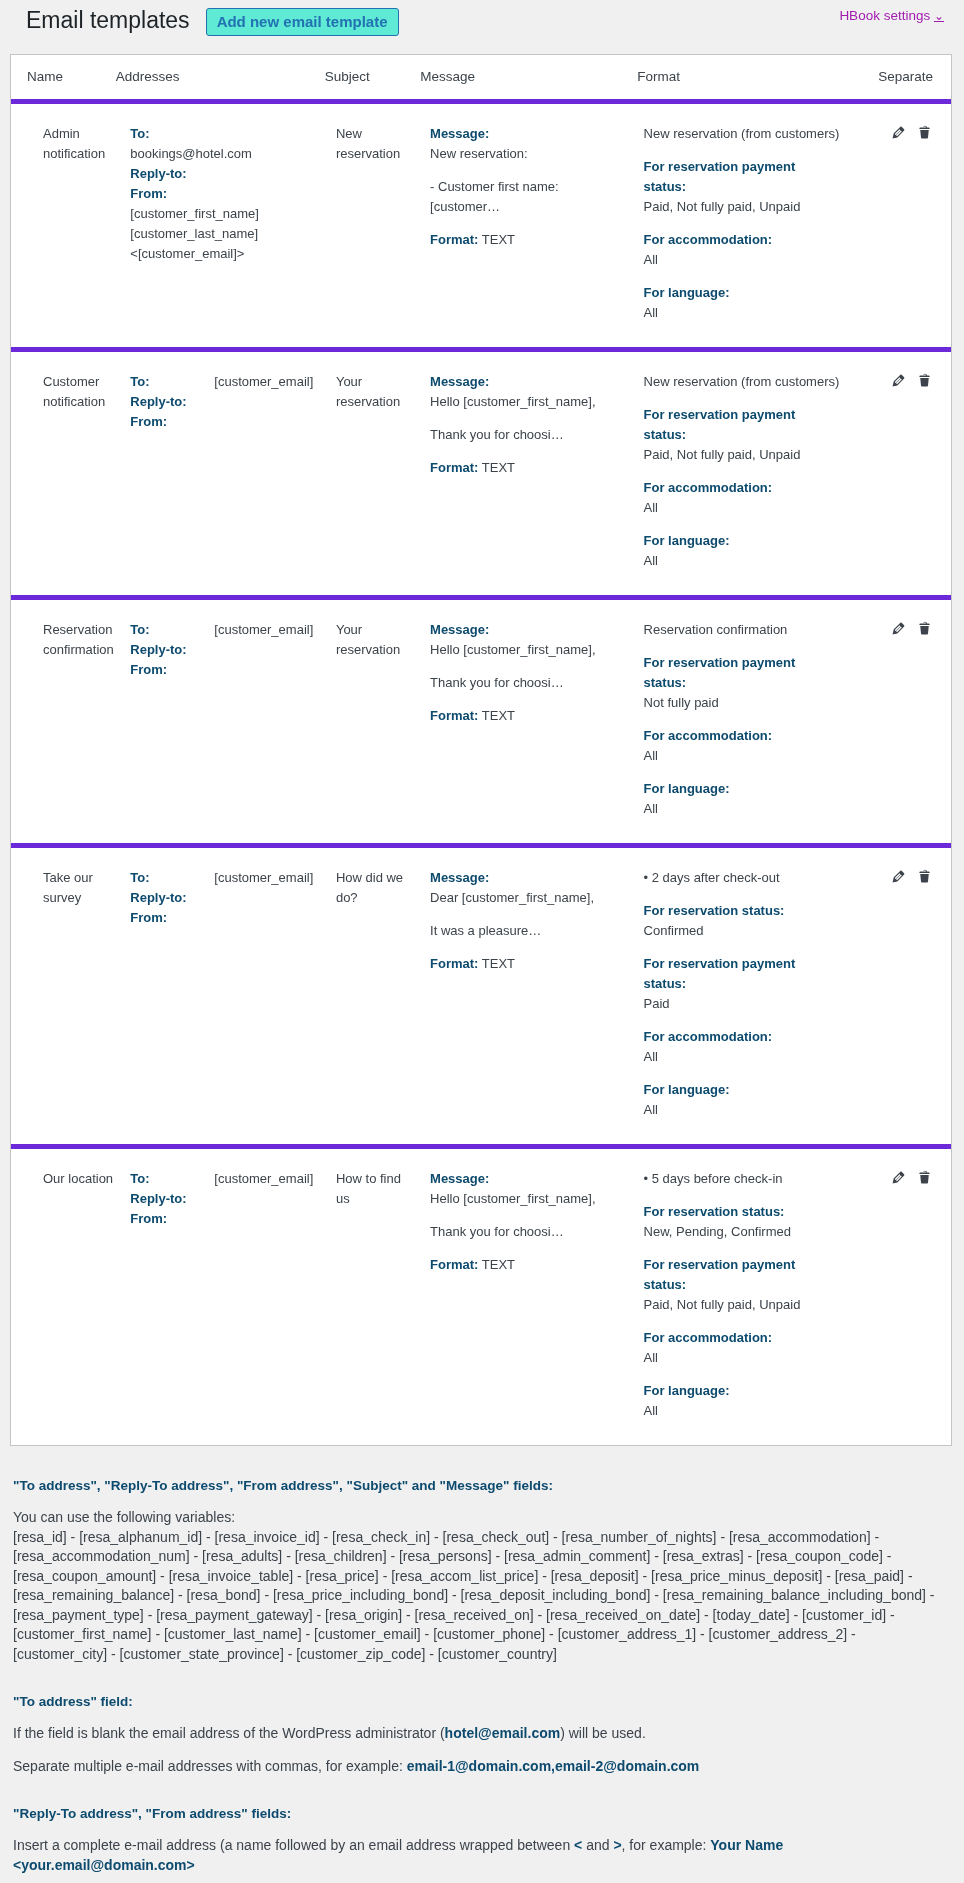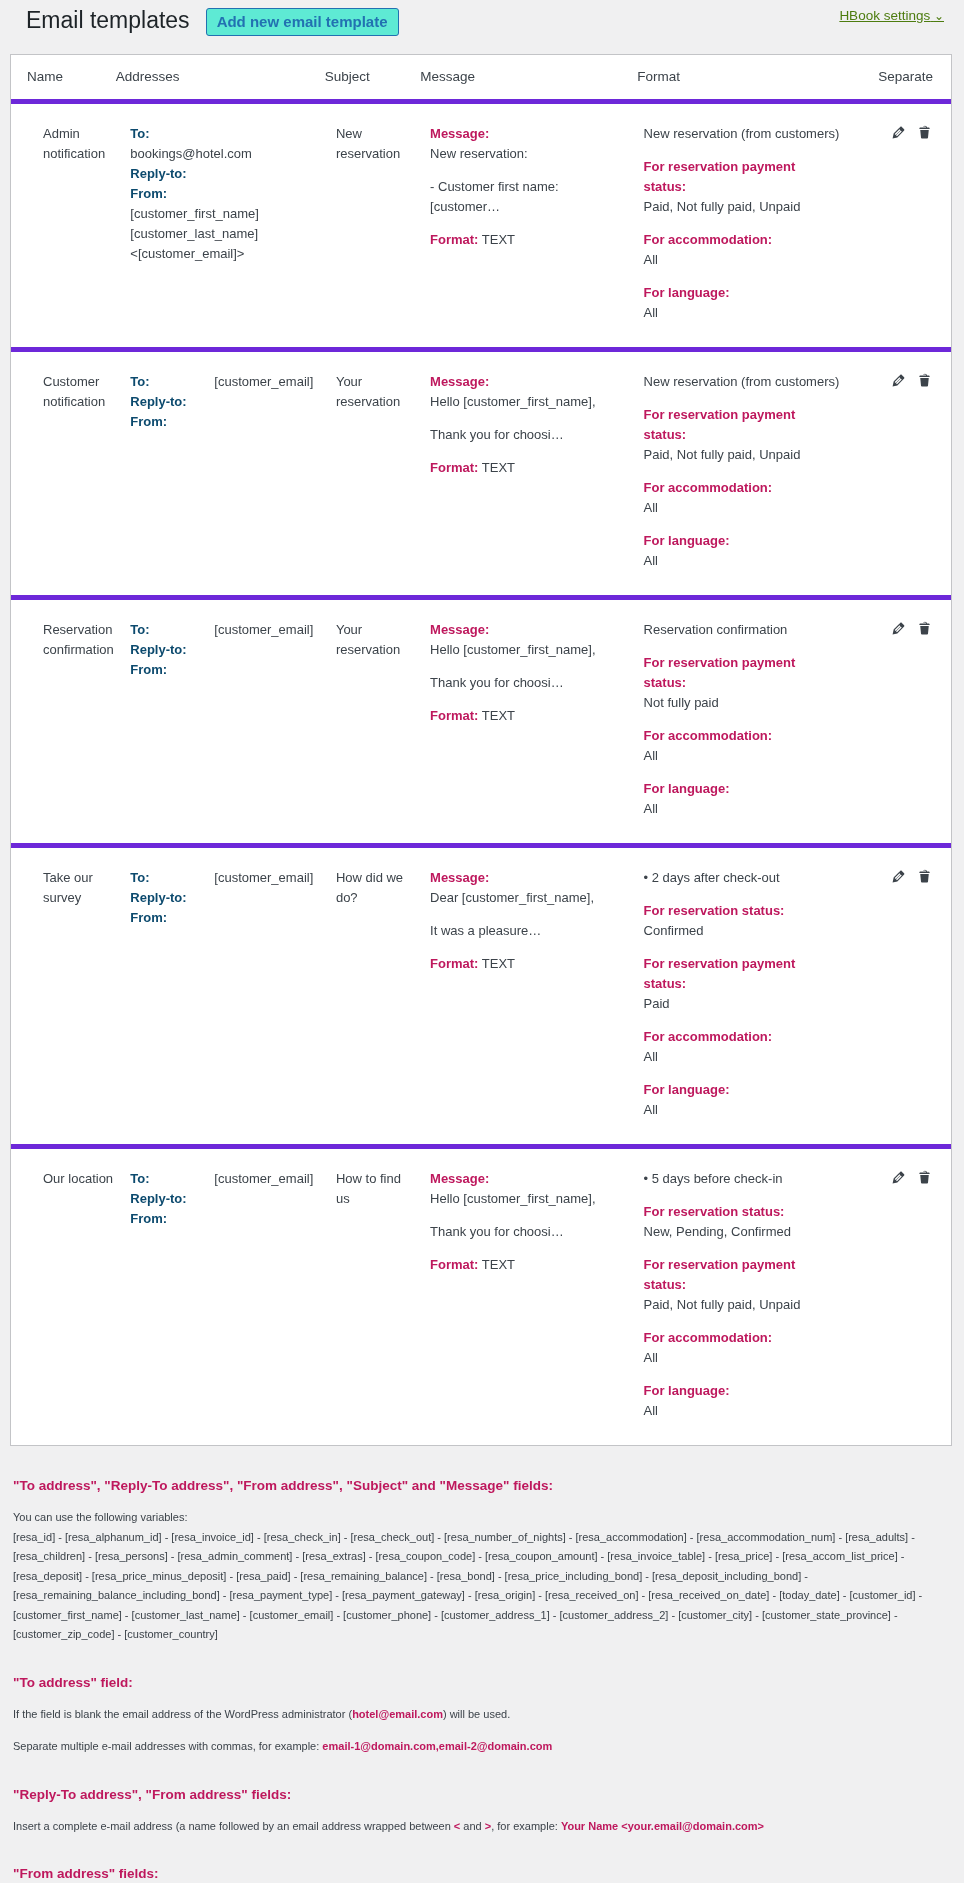--- a/index.html
+++ b/index.html
@@ -14,53 +14,53 @@
   .page-title { font-size:23px; font-weight:400; color:#1d2327; line-height:29px; }
   .add-btn {
     margin-left:16px; margin-top:2px;
     background:#5eead4; color:#2271b1;
     border:1px solid #2271b1; border-radius:3px;
     font-family:inherit; font-size:15px; font-weight:600;
     padding:4px 10px; cursor:pointer; line-height:1.2;
   }
   .settings-link {
     position:absolute; right:20px; top:8px;
-    color:#4d7c0f; font-size:13.5px; text-decoration:underline; cursor:pointer;
+    color:#a21caf; font-size:13.5px; cursor:pointer;
   }
   .settings-link .chev { font-size:12px; text-decoration:underline; }
   
   .card {
     margin:18px 12px 0 10px; width:942px;
     background:#fff; border:1px solid #c3c4c7;
   }
   .trow { display:flex; padding:20px 0 24px 32px; border-top:5px solid #6d28d9; }
   .thead-row { padding:12px 0 12px 16px; border-top:none; color:#3c434a; font-size:13.5px; }
   .thead-row .cell { padding-top:0; }
   .cell { line-height:20px; }
   .c-name     { width:89px;  padding-right:14px; overflow-wrap:break-word; word-wrap:break-word; }
   .c-addr     { width:210px; padding-right:16px; }
   .c-subject  { width:96px;  padding-right:14px; }
   .c-message  { width:218px; padding-right:20px; }
   .c-sending  { width:242px; padding-right:40px; }
   .c-actions  { flex:1; text-align:right; padding-right:18px; white-space:nowrap; }
   .alabel { display:inline-block; width:84px; font-weight:700; color:#0c4a6e; vertical-align:top; }
   .addr-field { line-height:20px; }
-  b, strong { color:#be185d; }
+  b, strong { color:#0c4a6e; }
   .cellp { margin-top:13px; }
   .cellp.first { margin-top:0; }
   .icon-btn {
     display:inline-block; background:none; border:none; cursor:pointer;
     padding:0; margin-left:9px; vertical-align:top; line-height:0;
   }
   .icon-btn svg { width:17px; height:17px; fill:#3c434a; }
   
   .footer { padding:30px 14px 40px 13px; }
   .ft-heading { font-size:13.5px; font-weight:700; color:#1d2327; margin:28px 0 0; line-height:19px; }
   .ft-heading.first { margin-top:0; }
-  .ft-para { font-size:11px; line-height:19.5px; margin:13px 0 0; max-width:936px; }
+  .ft-para { font-size:14px; line-height:19.5px; margin:13px 0 0; max-width:936px; }
 </style>
 </head>
 <body>
 
 <div class="topbar">
   <h1 class="page-title">Email templates</h1>
   <button class="add-btn">Add new email template</button>
   <a class="settings-link"><span>HBook settings</span> <span class="chev">⌄</span></a>
 </div>
 

